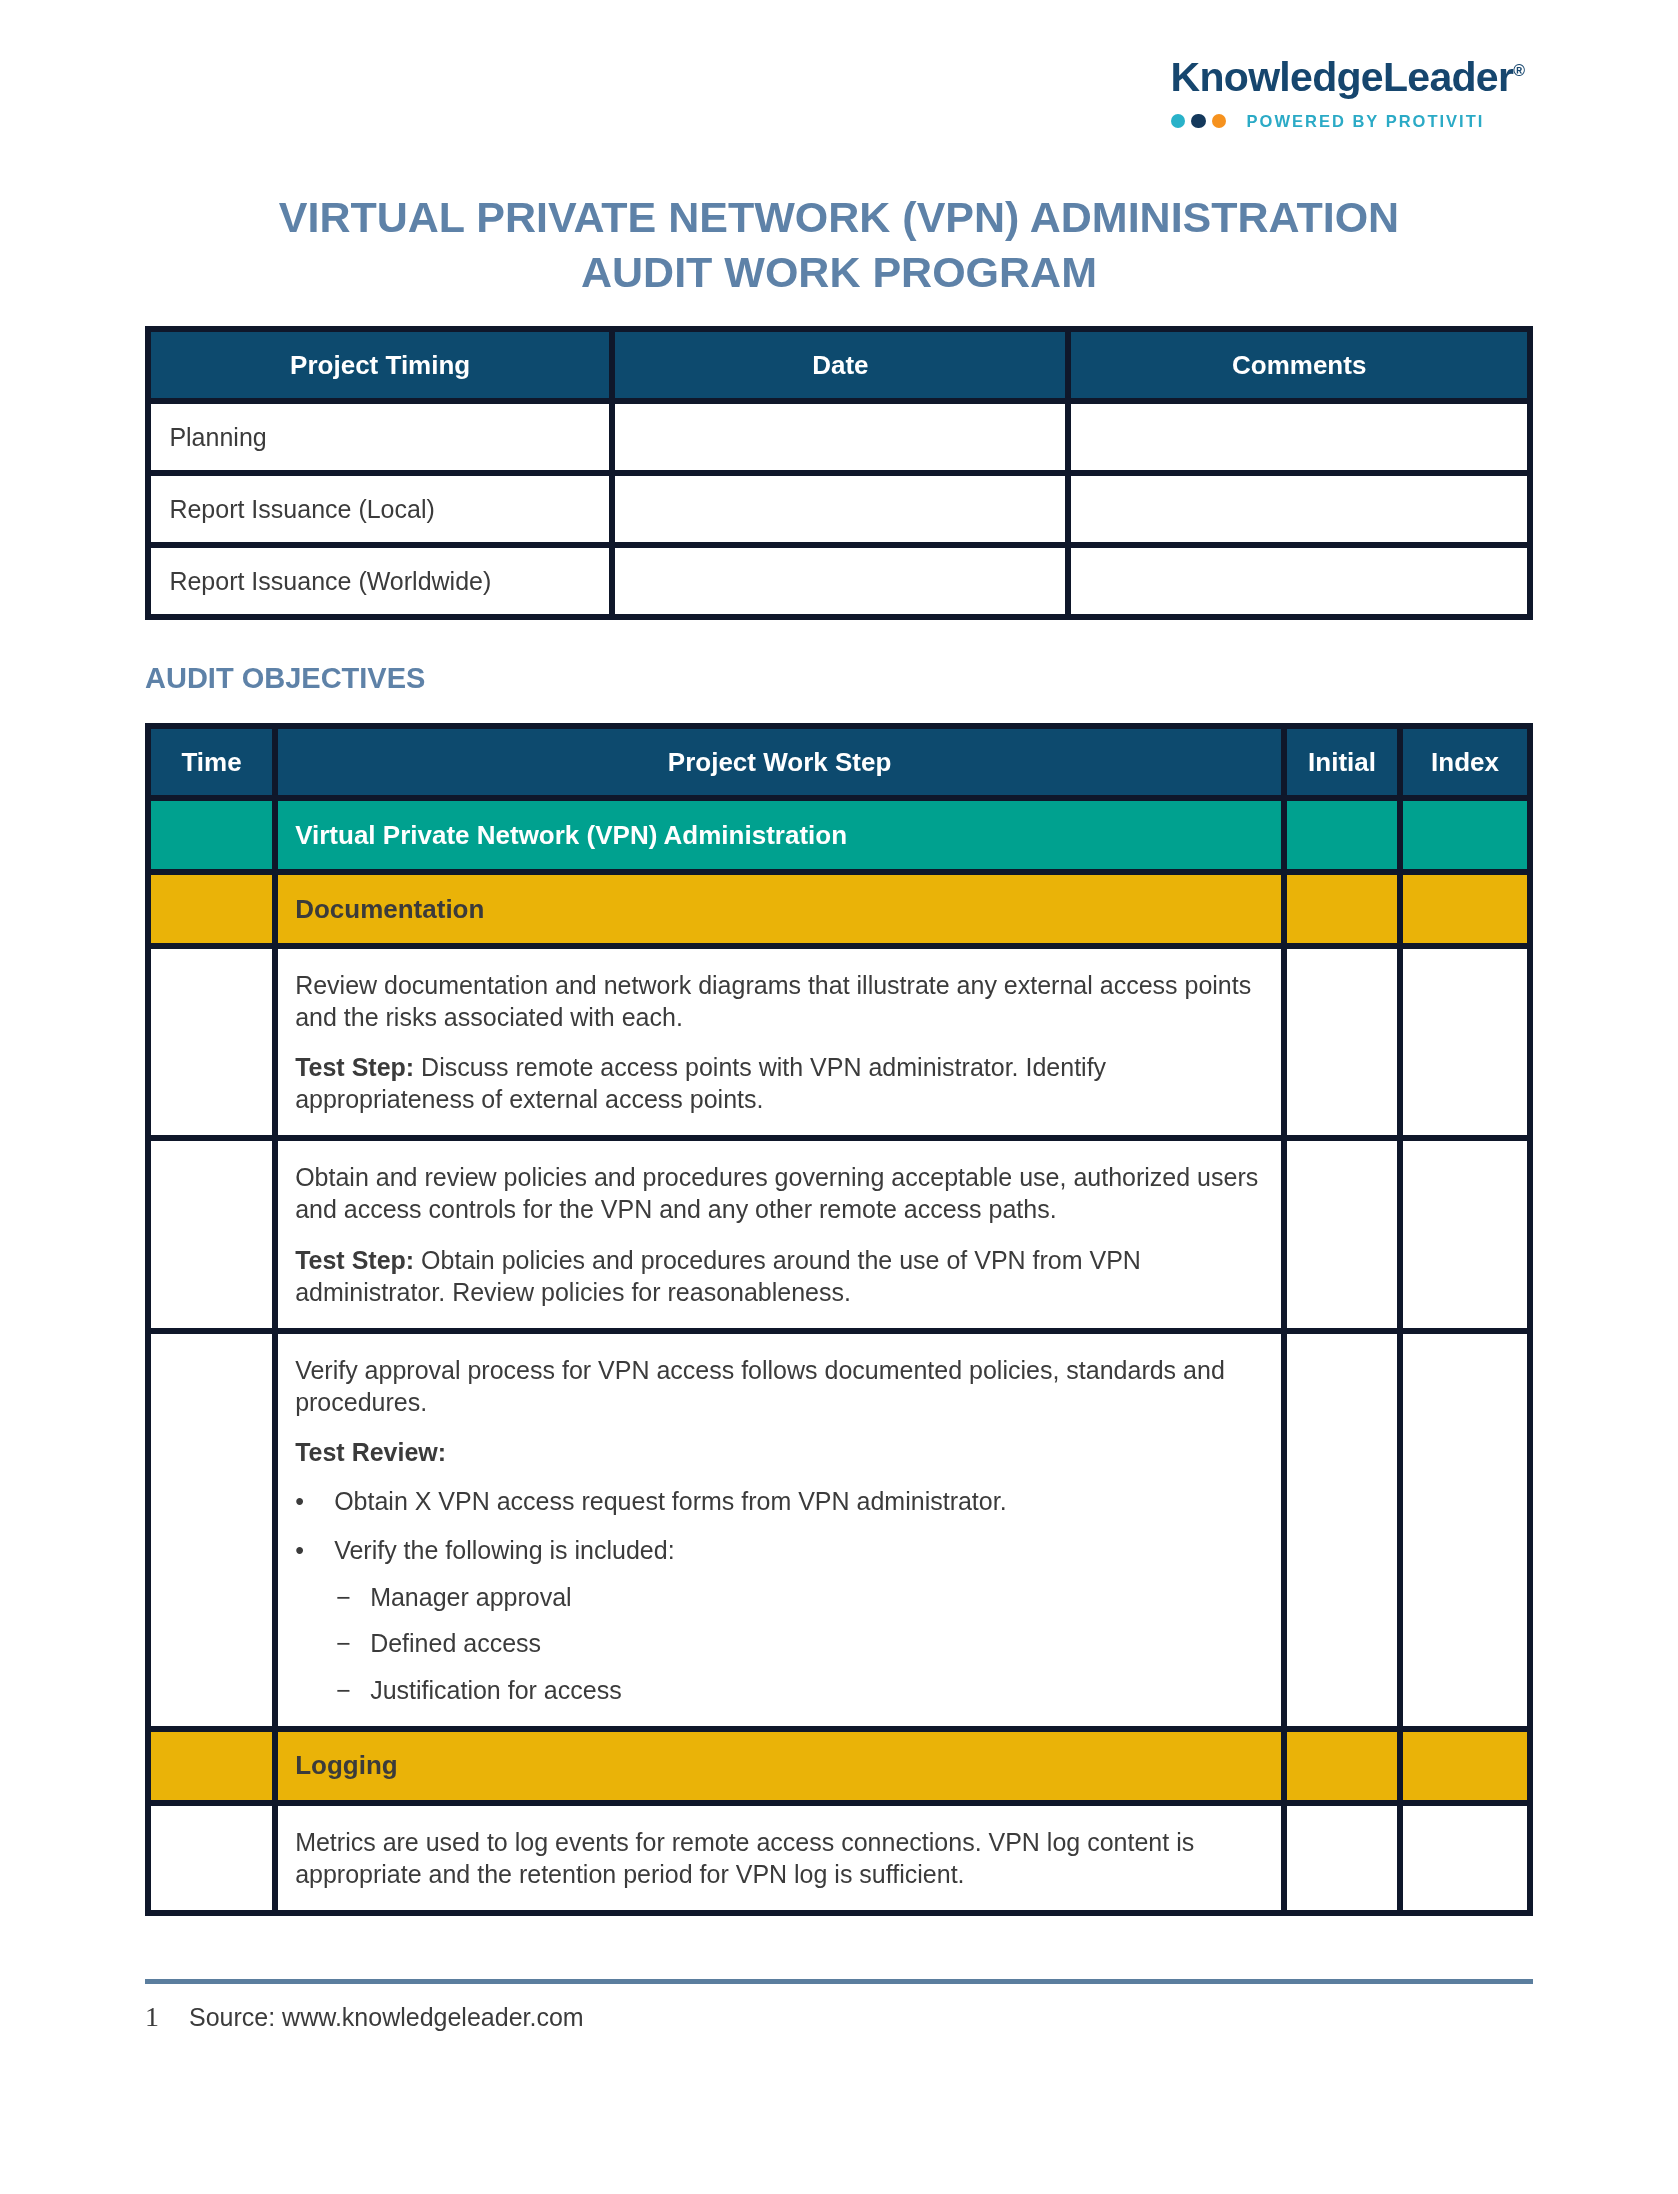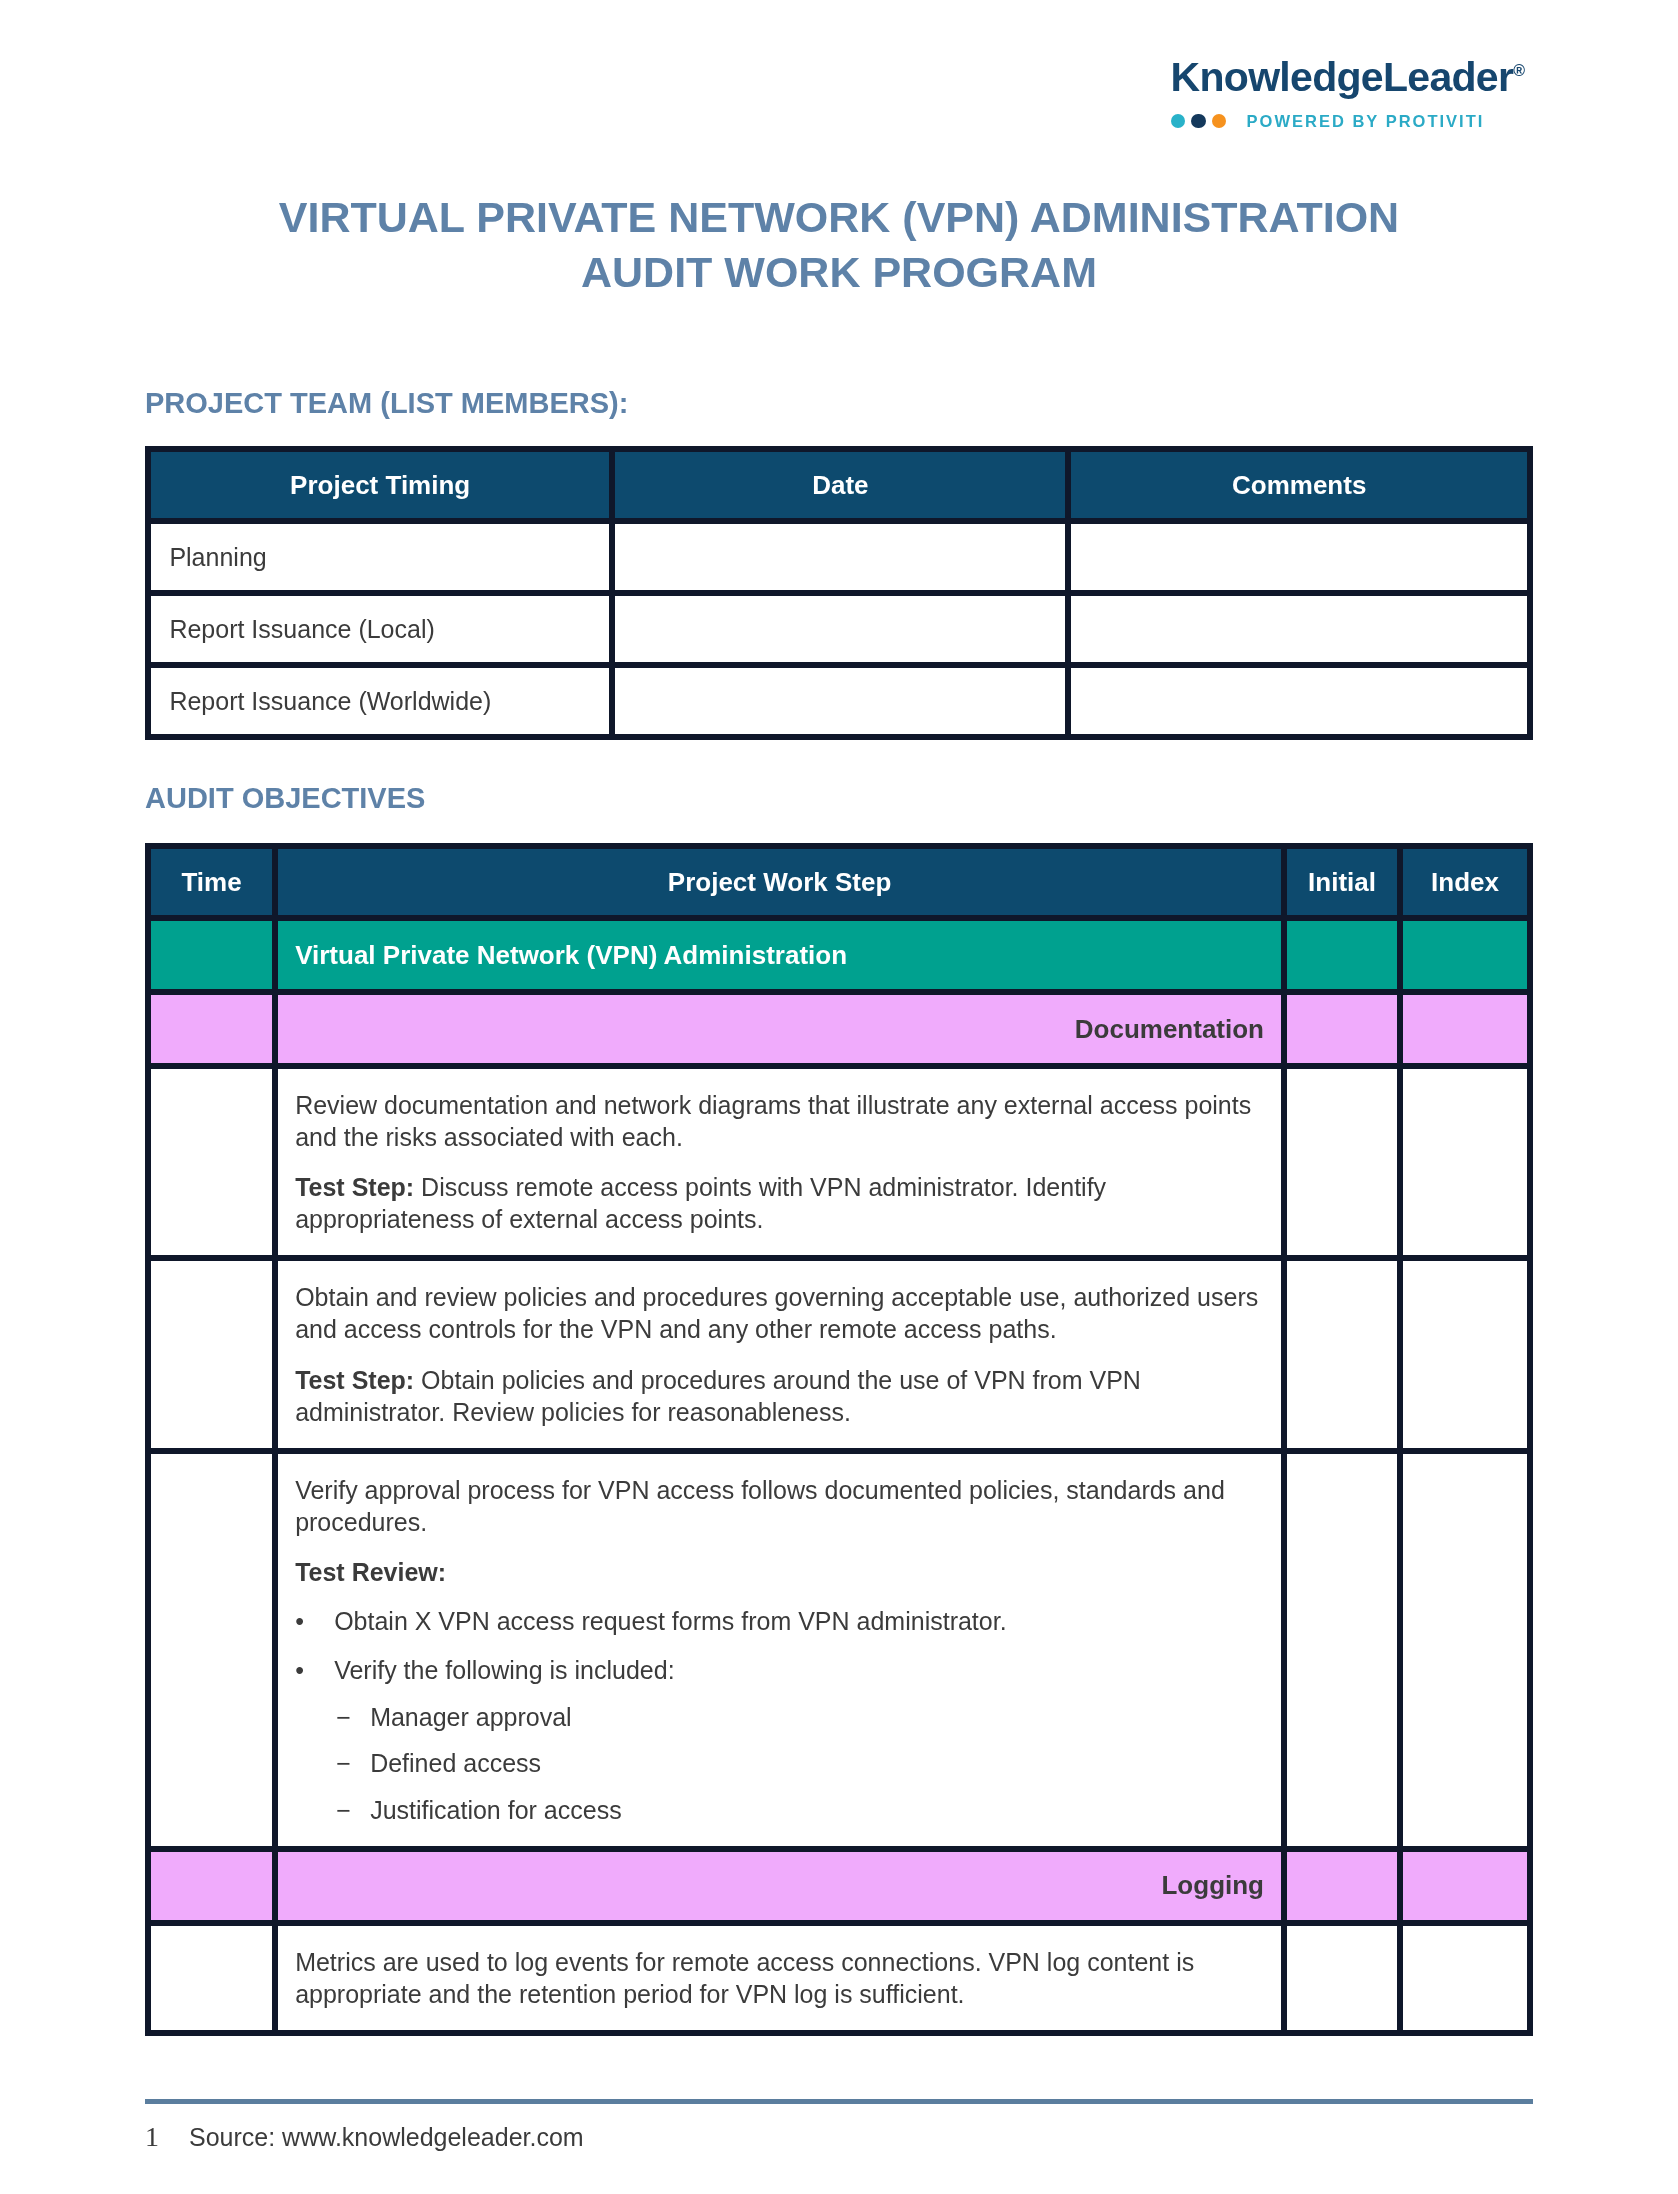--- a/index.html
+++ b/index.html
@@ -53,23 +53,23 @@
     font-size:25px; vertical-align:middle; padding:0 18.4px;
   }
 
   .table-audit { margin-top:28px; }
   .row-group td {
     background:#00A18F; color:#ffffff;
     font-weight:700; font-size:26px;
     height:66px; vertical-align:middle;
   }
   .row-section td {
-    background:#f0abfc; color:#3B3B3B;
+    background:#eab308; color:#3B3B3B;
     font-weight:700; font-size:26px;
-    height:66px; vertical-align:middle;text-align:right;
+    height:66px; vertical-align:middle;
   }
   .cell-pad { padding:0 17px; }
   .row-step td {
     background:#ffffff; font-size:25px; line-height:32px;
     vertical-align:top; padding:20px 17px;margin-left:7px;
   }
   .row-step p { margin:0; }
   .para + .para { margin-top:18.4px; }
   .bullet { display:flex; margin-top:17px; }
   .bullet .marker { flex:0 0 39px; }
@@ -99,21 +99,20 @@
     </div>
   </header>
 
   <main class="content">
 
     <h1 class="doc-title">
       <span>VIRTUAL PRIVATE NETWORK (VPN) ADMINISTRATION</span>
       <span>AUDIT WORK PROGRAM</span>
     </h1>
 
-    <h2 class="section-heading h-project">PROJECT TEAM (LIST MEMBERS):</h2>
 
     <table class="table-project">
       <colgroup>
         <col style="width:33.6%">
           <col style="width:33.0%">
           <col style="width:33.4%">
       </colgroup>
       <thead>
         <tr>
           <th>Project Timing</th>

